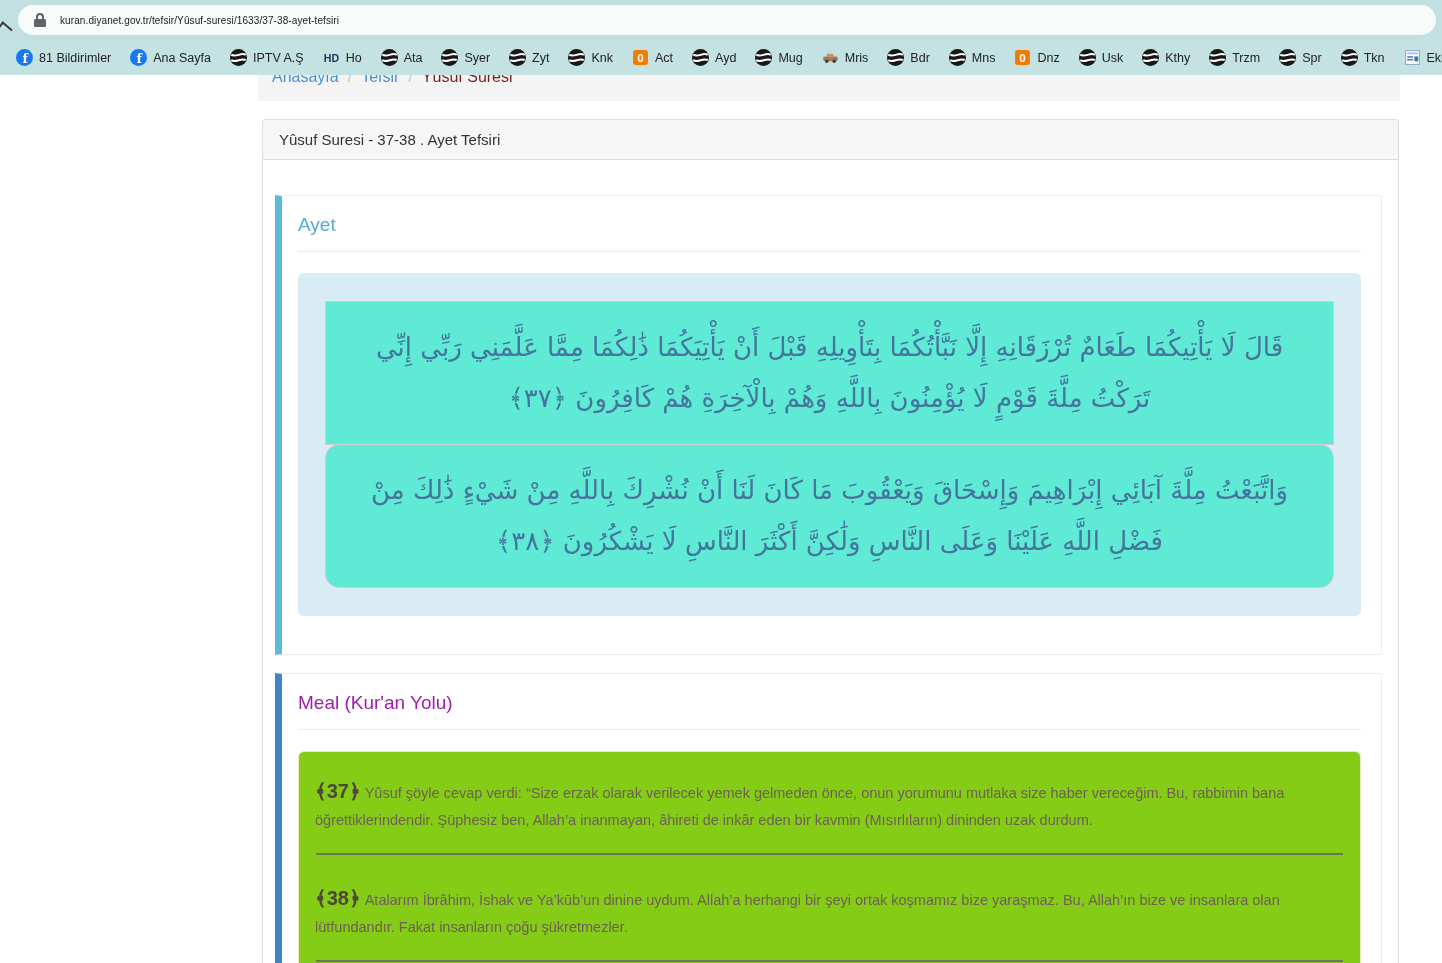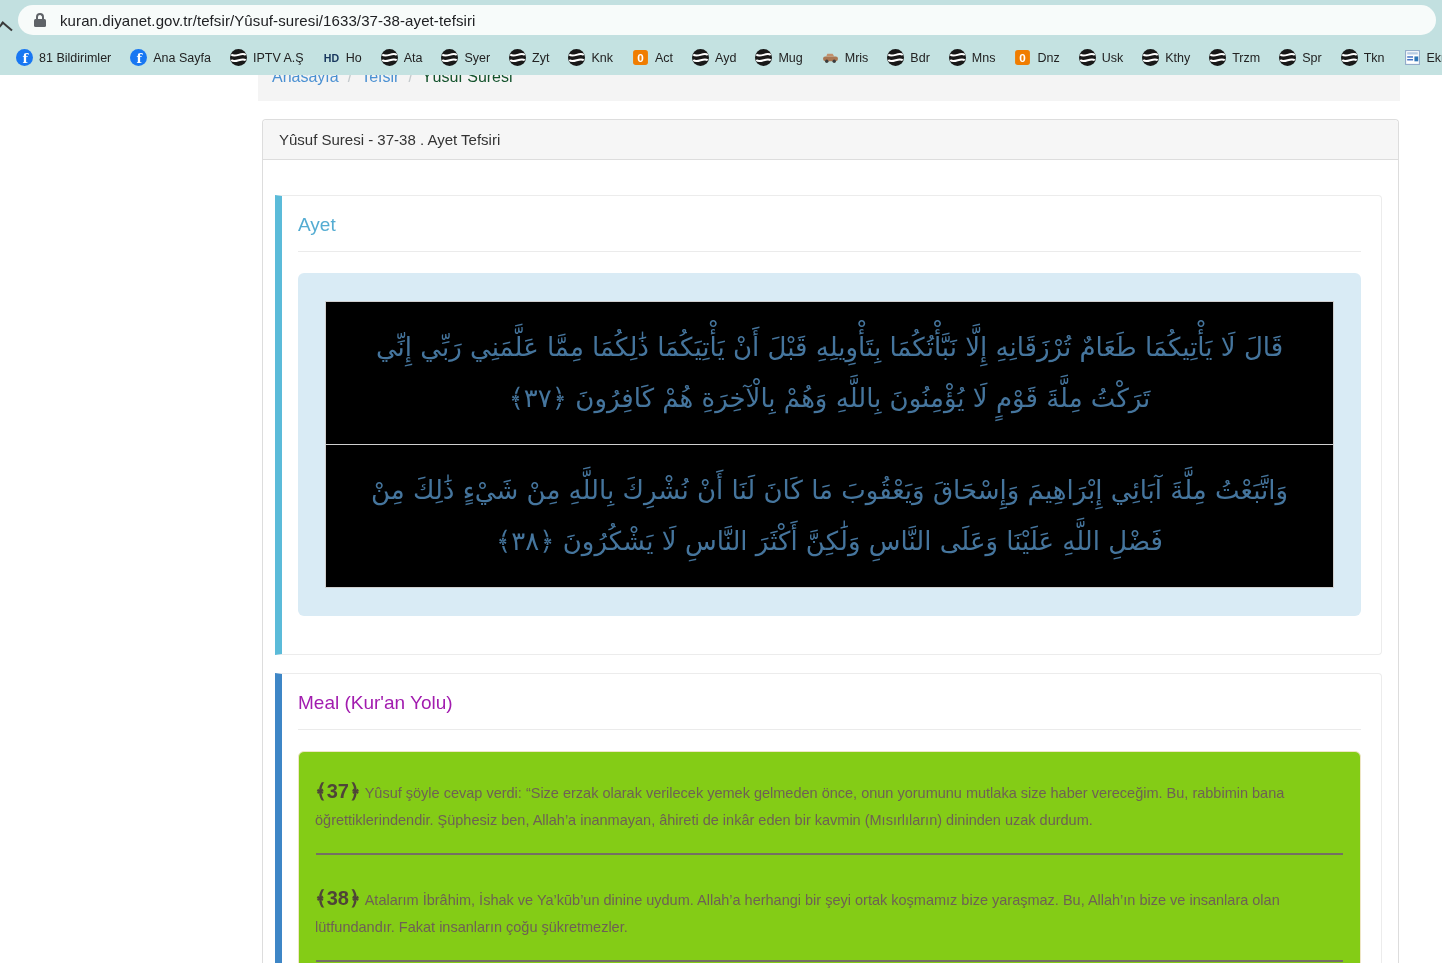--- a/index.html
+++ b/index.html
@@ -25,21 +25,21 @@
   }
   .lock{width:12px;height:16px;position:relative;flex:none;}
   .lock .shackle{
     position:absolute;left:2px;top:1px;width:8px;height:8px;box-sizing:border-box;
     border:2px solid #5f6368;border-bottom:none;border-radius:5px 5px 0 0;
   }
   .lock .lock-body{
     position:absolute;left:0;top:7px;width:12px;height:8px;
     background:#5f6368;border-radius:1.5px;
   }
-  .url-text{font-size:15px;color:#202124;letter-spacing:.1px;}
+  .url-text{font-size:10px;color:#202124;letter-spacing:.1px;}
   
   .bookmarks-bar{
     position:absolute;left:0;top:40px;width:1442px;height:35px;
     background:#c4e2e1;
     display:flex;align-items:center;gap:19px;padding-left:16px;box-sizing:border-box;
     overflow:hidden;
   }
   .bm{display:flex;align-items:center;gap:6px;flex:none;cursor:pointer;}
   .bm-label{font-size:12.5px;color:#222;white-space:nowrap;}
   .fav{width:17px;height:17px;flex:none;display:block;}
@@ -48,21 +48,21 @@
   .breadcrumb-strip{
     position:absolute;left:258px;top:75px;width:1142px;height:26px;
     background:#f4f4f4;overflow:hidden;
   }
   .breadcrumb{
     margin:-7px 0 8px 14px;font-size:16px;color:#b0b0b0;
     display:flex;gap:9px;align-items:baseline;
   }
   .crumb-link{color:#4a90d2;text-decoration:none;cursor:pointer;}
   .crumb-sep{color:#c3c9cc;}
-  .crumb-current{color:#14532d;}
+  .crumb-current{color:#7f1d1d;}
   
   .container{
     position:absolute;left:262px;top:119px;width:1137px;height:870px;
     background:#fff;border:1px solid #ddd;border-bottom:none;
     border-radius:4px 4px 0 0;box-sizing:border-box;
   }
   .container-header{
     height:39px;background:#f6f6f6;border-bottom:1px solid #ddd;
     border-radius:4px 4px 0 0;
     display:flex;align-items:center;padding:0 16px;
@@ -79,25 +79,25 @@
   .section-heading{font-size:19px;font-weight:normal;margin:4px 0 0 0;}
   .ayet .section-heading{color:#54acd2;}
   .meal .section-heading{color:#a21caf;}
   .section-divider{border:none;border-top:1px solid #ebebeb;margin:15px 0 0 0;}
   
   .blue-panel{
     margin-top:21px;background:#d9ebf5;border-radius:6px;
     padding:28px 27px;box-sizing:border-box;
   }
   .verse-box{
-    background:#000000;border:1px solid #cfcfcf;
+    background:#5eead4;border:1px solid #cfcfcf;
     padding:20px 18px;min-height:118px;box-sizing:border-box;
     display:flex;align-items:center;justify-content:center;
   }
-  .verse-box + .verse-box{margin-top:-1px;}
+  .verse-box + .verse-box{margin-top:-1px;border-radius:14px;}
   .arabic{
     direction:rtl;text-align:center;
     font-family:"DejaVu Sans", sans-serif;
     font-size:26px;line-height:51px;color:#45759d;
   }
   
   .cream-panel{
     margin-top:21px;background:#84cc16;border:1px solid #efe6c6;border-radius:6px;
     padding:26px 16px 34px 16px;box-sizing:border-box;
   }

